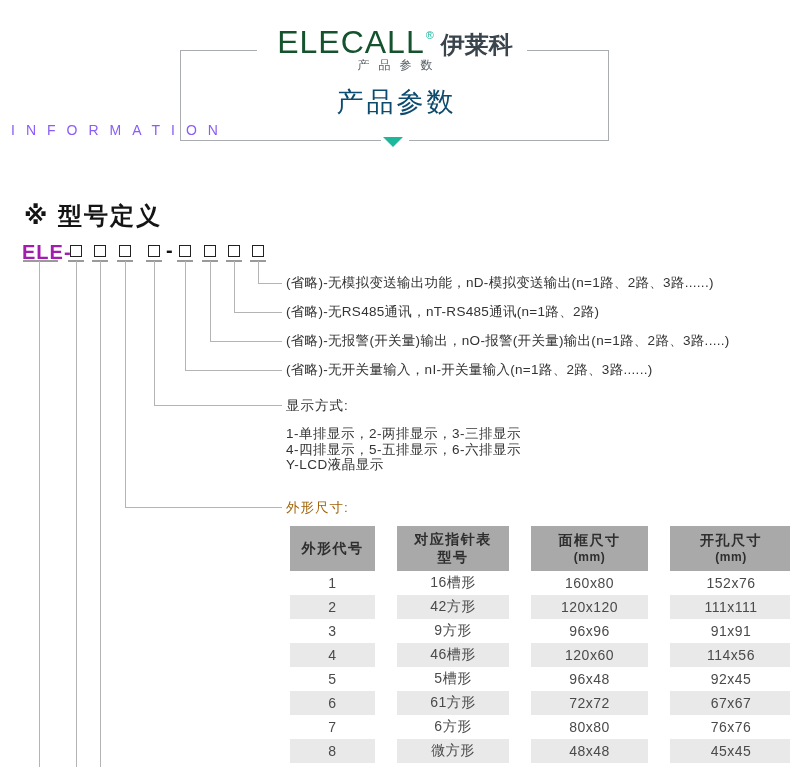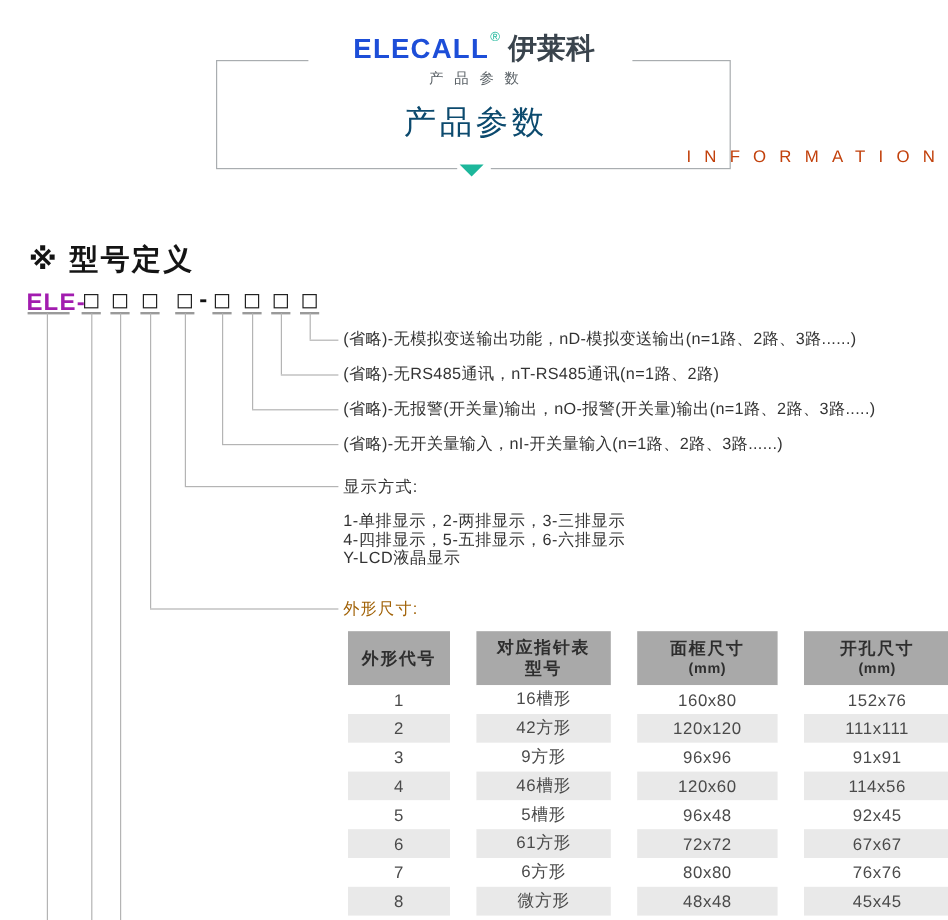--- a/index.html
+++ b/index.html
@@ -7,29 +7,29 @@
     position:relative;width:790px;height:767px;background:#ffffff;overflow:hidden;
     font-family:"Liberation Sans","DejaVu Sans",sans-serif;
   }
   
   .frame{position:absolute;left:180px;top:50px;width:429px;height:91px;
     border:1px solid #a9adb0;box-sizing:border-box;}
   .patch{position:absolute;background:#ffffff;}
   .patch-top{left:257px;top:48px;width:270px;height:5px;}
   .patch-bottom{left:381px;top:139px;width:28px;height:5px;}
   .logo-row{position:absolute;left:0;right:0;top:24px;text-align:center;white-space:nowrap;}
-  .logo-en{font-size:23px;font-weight:bold;color:#1d4ed8;letter-spacing:1px;}
+  .logo-en{font-size:32px;font-weight:normal;color:#14532d;letter-spacing:1px;}
   .logo-reg{font-size:11px;color:#1db79b;vertical-align:14px;margin-left:1px;}
   .logo-cn{font-size:24px;color:#3a444d;font-weight:bold;margin-left:7px;}
   .slogan{position:absolute;left:0;right:0;top:57px;text-align:center;
     font-size:12px;color:#5a6166;letter-spacing:9px;text-indent:9px;}
   .title{position:absolute;left:0;right:0;top:84px;text-align:center;
     font-size:27px;color:#0c4a6e;letter-spacing:3px;text-indent:3px;}
-  .subtitle{position:absolute;left:0;right:0;top:122px;text-align:right;
-    font-size:14px;color:#c2410c;letter-spacing:11px;text-indent:11px;}
+  .subtitle{position:absolute;left:0;right:0;top:122px;text-align:left;
+    font-size:14px;color:#8b5cf6;letter-spacing:11px;text-indent:11px;}
   .triangle{position:absolute;left:383px;top:137px;width:0;height:0;
     border-left:10px solid transparent;border-right:10px solid transparent;
     border-top:10px solid #1db79b;}
   
   .heading{position:absolute;left:24px;top:200px;font-size:24px;font-weight:bold;
     color:#141414;letter-spacing:2px;}
   .code-prefix{position:absolute;left:22px;top:241px;font-size:20px;font-weight:bold;
     color:#a21caf;letter-spacing:1px;}
   .code-sep{position:absolute;left:166px;top:239px;font-size:20px;font-weight:bold;color:#111;}
   .code-box{position:absolute;top:245px;width:12px;height:12px;

